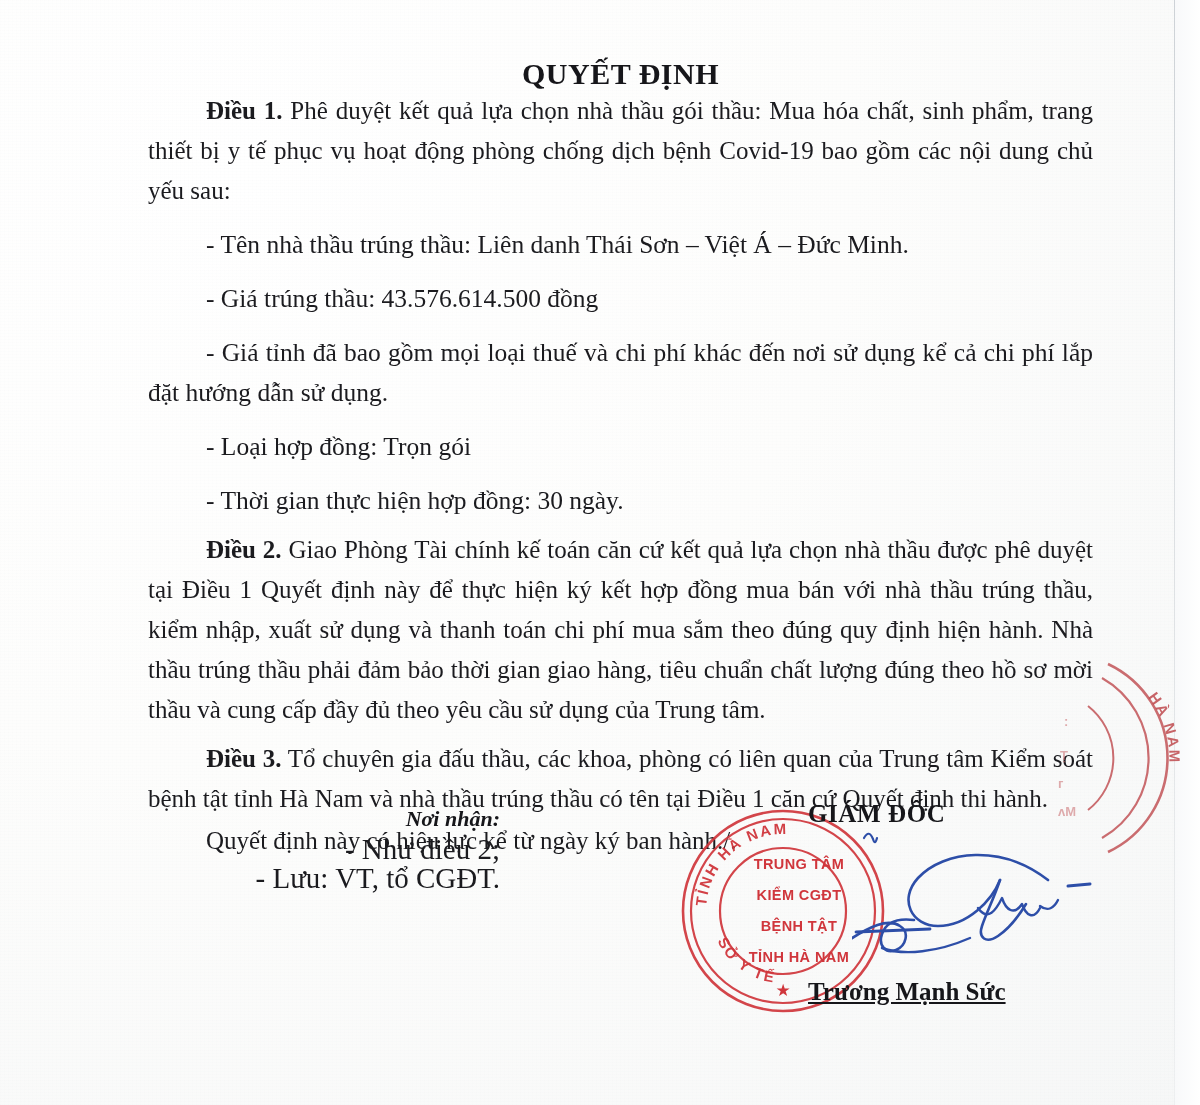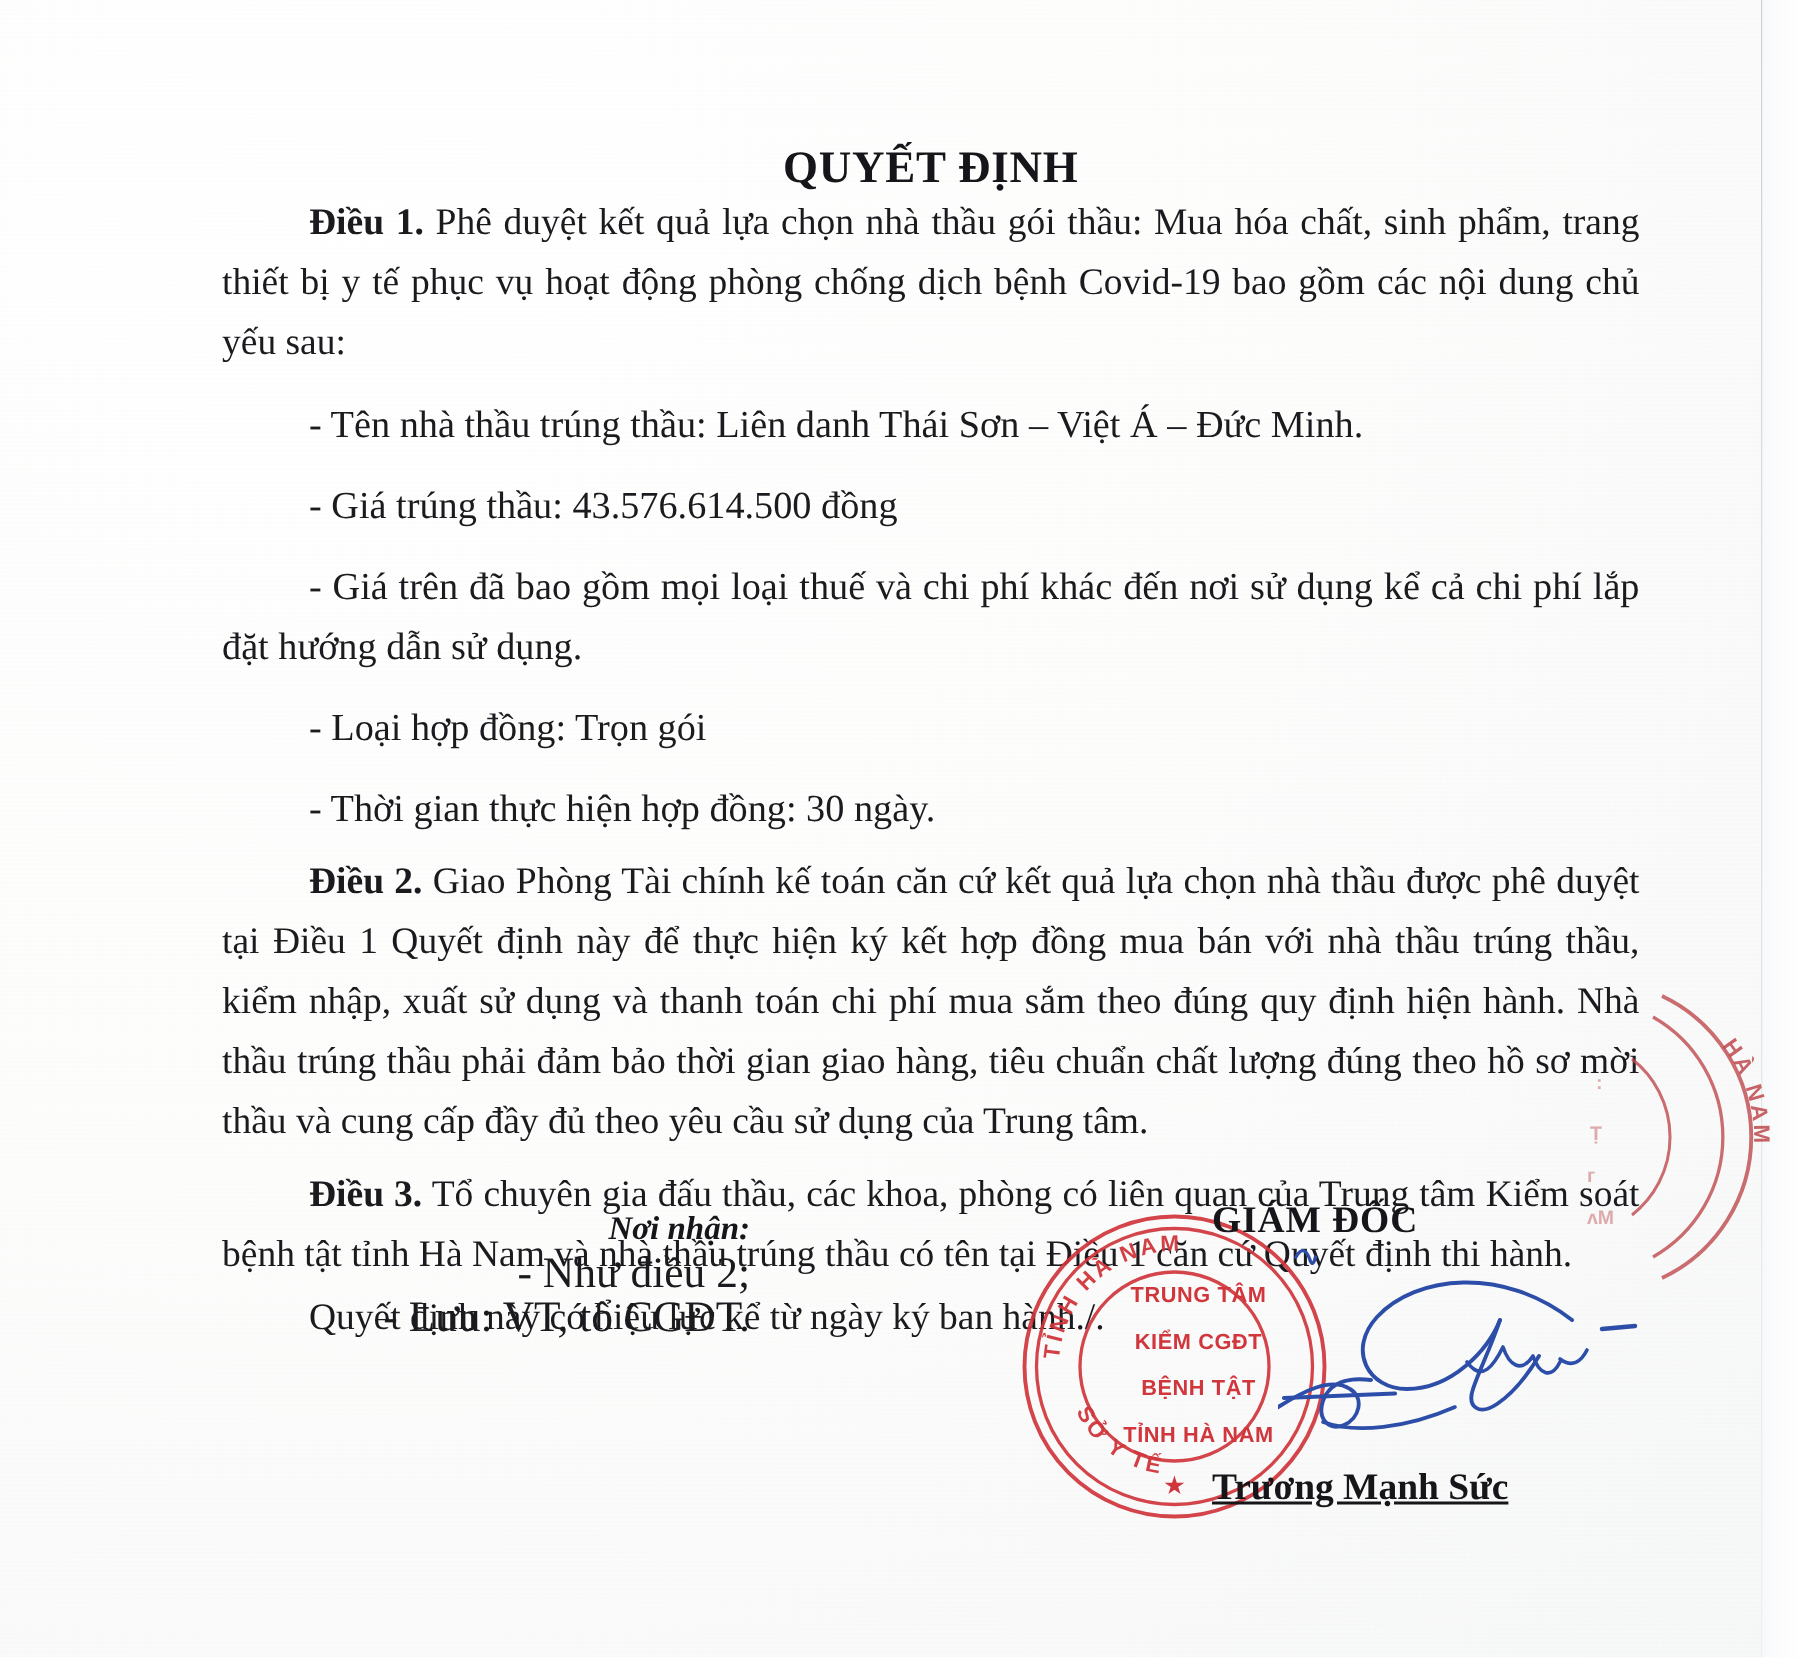--- a/index.html
+++ b/index.html
@@ -61,21 +61,21 @@
     width: 945px;
     color: #1b1b1f;
   }
 
   .doc-title {
     text-align: center;
     font-size: 30px;
     font-weight: bold;
     letter-spacing: .5px;
     margin: 0;
-    padding-top: 95px;
+    padding-top: 57px;
     color: #16161a;
   }
 
   .para {
     font-size: 25px;
     line-height: 40px;
     text-align: justify;
     text-justify: inter-word;
     margin: 0;
     text-indent: 58px;
@@ -223,21 +223,21 @@
   <div id="doc-body">
 
     <h1 class="doc-title">QUYẾT ĐỊNH</h1>
 
     <p class="para"><span class="lead">Điều 1.</span><span> Phê duyệt kết quả lựa chọn nhà thầu gói thầu: Mua hóa chất, sinh phẩm, trang thiết bị y tế phục vụ hoạt động phòng chống dịch bệnh Covid-19 bao gồm các nội dung chủ yếu sau:</span></p>
 
     <p class="bullet gap">- Tên nhà thầu trúng thầu: Liên danh Thái Sơn – Việt Á – Đức Minh.</p>
 
     <p class="bullet gap">- Giá trúng thầu: 43.576.614.500 đồng</p>
 
-    <p class="bullet two-line">- Giá trên đã bao gồm mọi loại thuế và chi phí khác đến nơi sử dụng kể cả chi phí lắp đặt hướng dẫn sử dụng.</p>
+    <p class="bullet two-line">- Giá tỉnh đã bao gồm mọi loại thuế và chi phí khác đến nơi sử dụng kể cả chi phí lắp đặt hướng dẫn sử dụng.</p>
 
     <p class="bullet gap">- Loại hợp đồng: Trọn gói</p>
 
     <p class="bullet gap">- Thời gian thực hiện hợp đồng: 30 ngày.</p>
 
     <p class="para body-block"><span class="lead">Điều 2.</span><span> Giao Phòng Tài chính kế toán căn cứ kết quả lựa chọn nhà thầu được phê duyệt tại Điều 1 Quyết định này để thực hiện ký kết hợp đồng mua bán với nhà thầu trúng thầu, kiểm nhập, xuất sử dụng và thanh toán chi phí mua sắm theo đúng quy định hiện hành. Nhà thầu trúng thầu phải đảm bảo thời gian giao hàng, tiêu chuẩn chất lượng đúng theo hồ sơ mời thầu và cung cấp đầy đủ theo yêu cầu sử dụng của Trung tâm.</span></p>
 
     <p class="para body-block"><span class="lead">Điều 3.</span><span> Tổ chuyên gia đấu thầu, các khoa, phòng có liên quan của Trung tâm Kiểm soát bệnh tật tỉnh Hà Nam và nhà thầu trúng thầu có tên tại Điều 1 căn cứ Quyết định thi hành.</span></p>
 
     <p class="para closing">Quyết định này có hiệu lực kể từ ngày ký ban hành./.</p>

